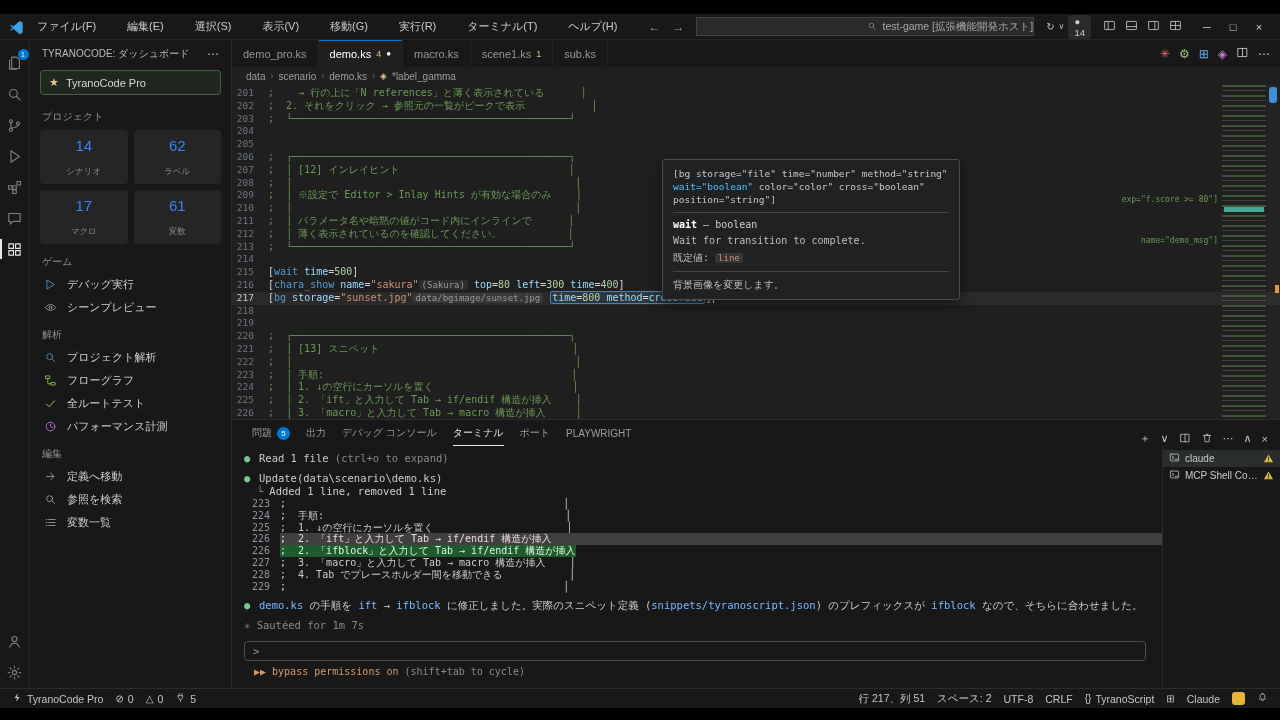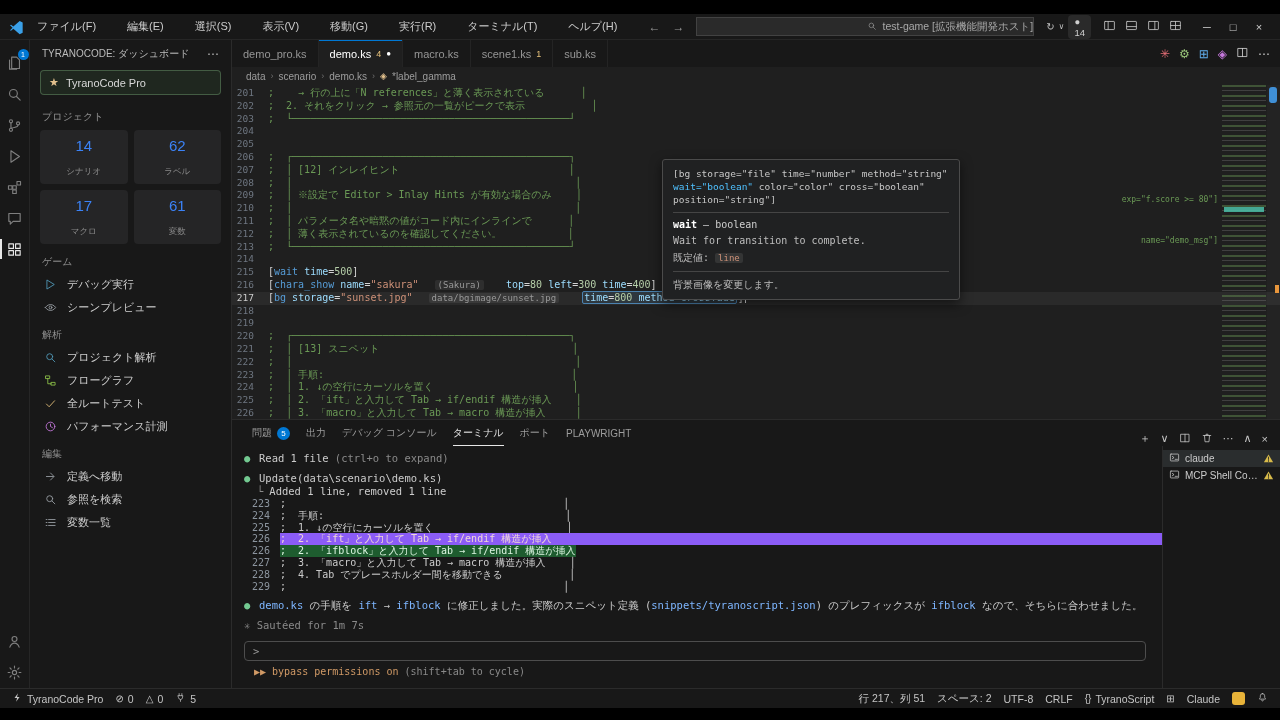--- a/index.html
+++ b/index.html
@@ -60,21 +60,21 @@
   .crumb-sep{color:#6e6e6e;font-size:9px;}
   .crumb-sym{color:#e2c08d;font-size:9px;}
 
   
   .editor-wrap{position:relative;height:334px;overflow:hidden;background:#1f1f1f;font-family:"DejaVu Sans Mono",monospace;font-size:10px;flex:none;padding-top:2px;}
   .code-line{display:flex;height:12.8px;line-height:12.8px;white-space:pre;}
   .ln{flex:0 0 36px;text-align:right;padding-right:14px;color:#6e7681;font-size:9.5px;}
   .code-line.cur{background:rgba(255,255,255,0.05);}
   .code-line.cur .ln{color:#cccccc;}
   .cm{color:#6a9955;} .tag{color:#569cd6;} .attr{color:#9cdcfe;} .num{color:#b5cea8;} .str{color:#ce9178;} .pl{color:#d4d4d4;}
-  .inlay{color:#999999;background:rgba(255,255,255,0.07);border-radius:2px;padding:0 3px;margin:0 16px;font-size:9px;}
+  .inlay{color:#999999;background:rgba(255,255,255,0.07);border-radius:2px;padding:0 3px;margin:0 0;font-size:9px;}
   .selbox{border:1px solid rgba(86,156,214,0.75);background:rgba(86,156,214,0.12);border-radius:2px;padding:0 1px;margin:0 1px;}
   .cursor{display:inline-block;width:1.5px;height:11px;background:#e6e6e6;vertical-align:middle;margin-left:1px;}
 
   .minimap{position:absolute;top:0;right:14px;width:44px;bottom:0;opacity:.85;
     background:repeating-linear-gradient(to bottom, rgba(106,153,85,0.50) 0 2px, rgba(0,0,0,0) 2px 5px, rgba(204,204,204,0.22) 5px 6px, rgba(0,0,0,0) 6px 10px);}
   .mm-teal{position:absolute;right:16px;top:122px;width:40px;height:5px;background:rgba(78,201,176,0.8);}
   .mm-label{position:absolute;right:62px;font-size:8px;color:#6a9955;font-family:"DejaVu Sans Mono",monospace;white-space:nowrap;}
   .obar{position:absolute;right:0;top:0;width:13px;bottom:0;background:rgba(255,255,255,0.02);}
   .mk-blue{position:absolute;top:2px;left:2px;width:8px;height:16px;background:#3f8fd6;border-radius:3px;}
   .mk-orange{position:absolute;top:200px;right:1px;width:4px;height:8px;background:#e8963c;}
@@ -96,21 +96,21 @@
   .pbadge{background:#0078d4;color:#fff;border-radius:8px;min-width:13px;height:13px;font-size:8px;display:flex;align-items:center;justify-content:center;padding:0 3px;}
   .p-actions{margin-left:auto;display:flex;gap:10px;color:#c5c5c5;font-size:11px;align-items:center;}
   .panel-body{flex:1;display:flex;min-height:0;}
   .term{flex:1;padding:6px 0 0 12px;font-family:"DejaVu Sans Mono",monospace;font-size:10.5px;color:#ccc;overflow:hidden;}
   .trow{line-height:13px;display:flex;white-space:pre-wrap;}
   .bullet{color:#73c991;width:15px;flex:none;}
   .tgap{height:7px;}
   .drow{display:flex;line-height:11.8px;font-size:10px;}
   .dnum{flex:0 0 26px;text-align:right;color:#8b949e;margin-right:10px;}
   .dtxt{white-space:pre;}
-  .drow.del .dtxt{background:#8b5cf6;color:#f0d7d7;flex:1;}
+  .drow.del .dtxt{background:#404040;color:#f0d7d7;flex:1;}
   .drow.add .dtxt{background:#1e5c2f;color:#dcf5e1;}
   .tt{color:#cccccc;} .dim{color:#8a8a8a;} .codei{color:#7eb6ff;} .warn{color:#d19a66;}
   .input-box{margin:9px 16px 4px 0;border:1px solid #4d4d4d;border-radius:4px;padding:3px 8px;color:#9a9a9a;font-size:10.5px;font-family:"DejaVu Sans Mono",monospace;}
   .hint{padding-left:10px;font-size:10px;line-height:13px;white-space:pre-wrap;}
 
   .tlist{flex:0 0 118px;border-left:1px solid #2b2b2b;padding-top:4px;overflow:hidden;}
   .tl-row{display:flex;align-items:center;gap:5px;padding:2px 6px;font-size:10px;color:#cccccc;white-space:nowrap;}
   .tl-row.sel{background:#2a2d2e;}
   .tl-label{overflow:hidden;text-overflow:ellipsis;}
   .tl-warn{margin-left:auto;display:flex;}

